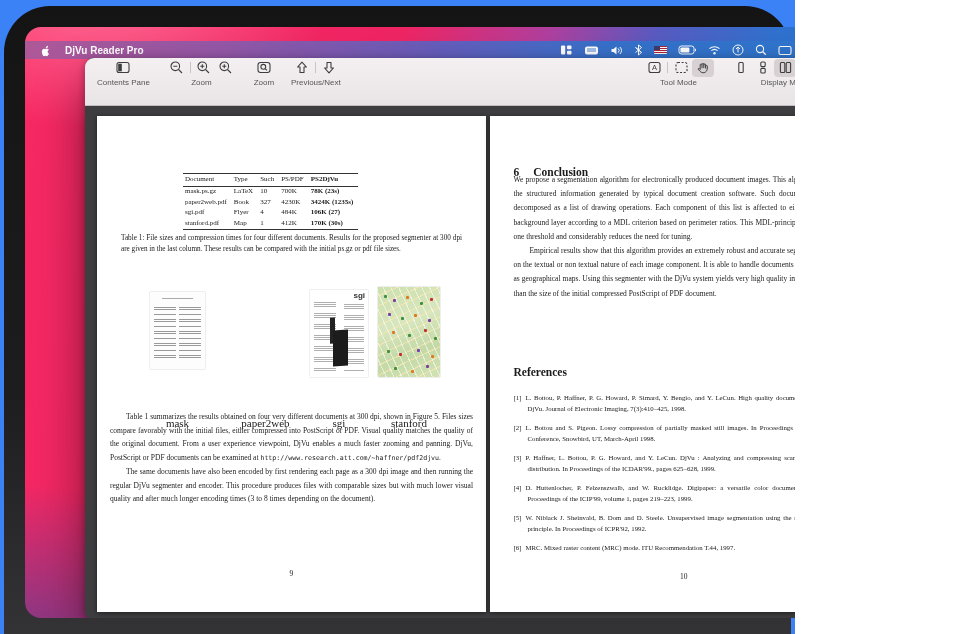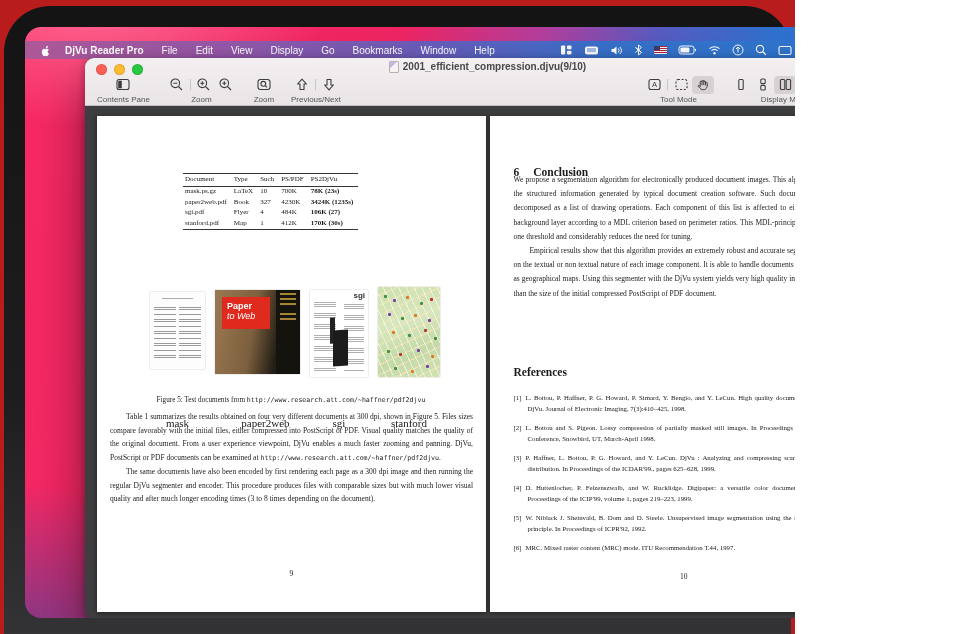--- a/index.html
+++ b/index.html
@@ -1,16 +1,16 @@
 <!DOCTYPE html>
 <html><head>
 <meta charset="utf-8">
 <style>
   html,body{margin:0;padding:0;background:#fff;}
-  .stage{position:relative;width:795px;height:634px;background:#b91c1c;overflow:hidden;
+  .stage{position:relative;width:795px;height:634px;background:#3b82f6;overflow:hidden;
          font-family:"Liberation Sans",sans-serif;}
   
   .device{position:absolute;left:4px;top:6px;right:4px;height:700px;border-radius:46px;
           background:linear-gradient(180deg,#141414 0%,#1d1d1f 55%,#3a3a3d 100%);}
   .screen{position:absolute;left:25px;top:27px;width:922px;height:591px;border-radius:16px;overflow:hidden;
     background:
       radial-gradient(circle at 96% 86%, #ef6a30 0%, #e04f28 9%, rgba(224,79,40,0) 17%),
       radial-gradient(ellipse 62% 46% at 52% 110%, #0d2147 0%, #122a50 45%, rgba(18,42,80,0) 72%),
       radial-gradient(ellipse 36% 58% at 0% 112%, #5a3f93 0%, rgba(90,63,147,0) 60%),
       radial-gradient(ellipse 46% 42% at 8% -6%, #ff6d96 0%, rgba(255,109,150,0) 55%),
@@ -52,21 +52,21 @@
   .ticon{stroke:#3d3d3f;fill:none;stroke-width:1.1;}
   
   .pages{position:absolute;top:48px;left:0;right:0;bottom:0;background:#3e3e40;
     display:flex;gap:4px;padding:10px 12px 8px;}
   .page{background:#fff;width:388.5px;position:relative;box-shadow:0 1px 5px rgba(0,0,0,.5);
     font-family:"Liberation Serif",serif;color:#1a1a1a;}
   
   .tbl{position:absolute;left:86px;top:57px;border-collapse:collapse;font-size:7px;line-height:9.6px;
     border-top:1px solid #333;border-bottom:1px solid #333;}
   .tbl th{font-weight:normal;text-align:left;border-bottom:1px solid #333;padding:1px 5px 1px 2px;}
-  .tbl th:last-child{font-weight:normal;}
+  .tbl th:last-child{font-weight:bold;}
   .tbl td{padding:0.5px 5px 0.5px 2px;}
   .tbl td:last-child{font-weight:bold;}
   .tcaption{position:absolute;left:24px;top:117px;width:341px;font-size:7.2px;line-height:10.6px;text-align:justify;}
   .thumb{position:absolute;box-shadow:0 0 1px rgba(0,0,0,.4);}
   .thumb-label{position:absolute;font-size:11px;text-align:center;margin-top:38px;}
   .t-mask{left:53px;top:176px;width:55px;height:77px;background:#fdfdfd;padding:6px 4px;box-sizing:border-box;}
   .mask-title{height:5px;margin:0 8px 4px;background:repeating-linear-gradient(#aaa 0 .8px,transparent .8px 2.6px);}
   .mask-cols{display:flex;gap:3px;height:52px;}
   .mask-col{flex:1;background:repeating-linear-gradient(#9a9a9a 0 .7px,transparent .7px 2.4px);}
   .t-p2w{left:118px;top:174px;width:85px;height:84px;
@@ -125,30 +125,20 @@
   <div class="device"></div>
   <div class="screen">
 
     <div class="menubar">
       <span class="apple">
         <svg width="11" height="13" viewBox="0 0 14 16">
             <path fill="#fff" d="M9.3 3.2c.5-.6 1.4-1.1 2.1-1.1.1.9-.2 1.7-.7 2.3-.5.6-1.3 1.1-2.1 1-.1-.8.3-1.6.7-2.2zM11.9 13.2c-.4 1-1 2-1.8 2-.7 0-1-.5-1.9-.5s-1.1.5-1.8.5c-.8 0-1.4-.9-1.8-1.8-1-2-1.4-4.6-.4-6.1.5-.9 1.4-1.4 2.3-1.4.8 0 1.3.5 1.9.5.6 0 1.1-.5 2-.5.8 0 1.6.5 2.1 1.1-1 .6-1.6 1.6-1.5 2.7.1 1.3.9 2.2 1.9 2.6-.2.3-.7.7-1 .9z"></path>
           </svg>
       </span>
       <span class="menu-item app">DjVu Reader Pro</span>
-      <span id="menu-items" style="display:flex;">
-          <span class="menu-item">File</span>
-          <span class="menu-item">Edit</span>
-          <span class="menu-item">View</span>
-          <span class="menu-item">Display</span>
-          <span class="menu-item">Go</span>
-          <span class="menu-item">Bookmarks</span>
-          <span class="menu-item">Window</span>
-          <span class="menu-item">Help</span>
-        </span>
 
       <span class="mb-right">
         <span class="mb-ic">
             <svg width="13" height="12" viewBox="0 0 13 12">
               <rect x="1" y="1.5" width="4.2" height="9" rx="1" fill="#fff"></rect>
               <rect x="7" y="1.5" width="4.5" height="3.8" rx="1" fill="#fff"></rect>
               <rect x="7" y="6.8" width="4.5" height="3.8" rx="1" fill="#fff"></rect>
             </svg>
           </span>
         <span class="mb-ic">
@@ -205,29 +195,20 @@
         <span class="siri"></span>
         <span class="clock">
           <span>Tue Mar 9</span>
           <span>11:54:54 PM</span>
         </span>
       </span>
     </div>
 
     <div class="window">
       <div class="win-header">
-        <div class="titlebar">
-          <div class="lights">
-            <span class="light" style="background:#ff5f57"></span>
-            <span class="light" style="background:#febc2e"></span>
-            <span class="light" style="background:#28c840"></span>
-          </div>
-          <span class="doc-ic"></span>
-          <span class="win-title">2001_efficient_compression.djvu(9/10)</span>
-        </div>
 
         <div class="toolbar">
           <div class="tb-side">
             <div class="tb-group">
               <div class="tb-icons">
                 <span class="tb-btn">
                   <svg class="ticon" width="16" height="15" viewBox="0 0 16 15">
                       <rect x="2" y="2.5" width="12" height="10" rx="2"></rect>
                       <rect x="3.2" y="3.7" width="3.6" height="7.6" fill="#3d3d3f" stroke="none"></rect>
                     </svg>
@@ -411,56 +392,44 @@
                 </tr>
                 <tr>
                   <td>stanford.pdf</td>
                   <td>Map</td>
                   <td>1</td>
                   <td>412K</td>
                   <td>170K (30s)</td>
                 </tr>
               </tbody>
           </table>
+          <div class="tcaption">Table 1:  File sizes and compression times for four different documents.  Results for the proposed segmenter at 300 dpi are given in the last column.  These results can be compared with the initial ps.gz or pdf file sizes.</div>
 
           <div class="thumb t-mask">
             <div class="mask-title"></div>
             <div class="mask-cols">
                 <div class="mask-col"></div>
                 <div class="mask-col"></div>
               </div>
           </div>
-          <div class="thumb t-p2w">
-            <div class="p2w-red"><span>Paper</span><br><span class="it">to Web</span></div>
-            <div class="p2w-side">
-                <i></i>
-                <i></i>
-                <i></i>
-                <i style="margin-top:8px"></i>
-                <i></i>
-              </div>
-          </div>
           <div class="thumb t-sgi">
             <span class="sgi-logo">sgi</span>
             <div class="sgi-lines"></div>
               <div class="sgi-lines2"></div>
             <div class="sgi-tower"></div>
           </div>
           <div class="thumb t-stan">
             <div class="stan-dots"></div>
           </div>
 
           <span class="thumb-label lbl-mask">mask</span>
           <span class="thumb-label lbl-p2w">paper2web</span>
           <span class="thumb-label lbl-sgi">sgi</span>
           <span class="thumb-label lbl-stan">stanford</span>
 
-          <div class="fcaption">
-            <span>Figure 5: Test documents from </span><span class="mono">http://www.research.att.com/~haffner/pdf2djvu</span>
-          </div>
 
           <div class="lbody">
             <p><span>Table 1 summarizes the results obtained on four very different documents at 300 dpi, shown in Figure 5. Files sizes compare favorably with the initial files, either compressed into PostScript or PDF. Visual quality matches the quality of the original document. From a user experience viewpoint, DjVu enables a much faster zooming and panning. DjVu, PostScript or PDF documents can be examined at </span><span class="mono">http://www.research.att.com/~haffner/pdf2djvu</span><span>.</span></p>
             <p><span>The same documents have also been encoded by first rendering each page as a 300 dpi image and then running the regular DjVu segmenter and encoder. This procedure produces files with comparable sizes but with much lower visual quality and after much longer encoding times (3 to 8 times depending on the document).</span></p>
           </div>
 
           <div class="pageno pn-l">9</div>
         </div>
 
         <div class="page">

